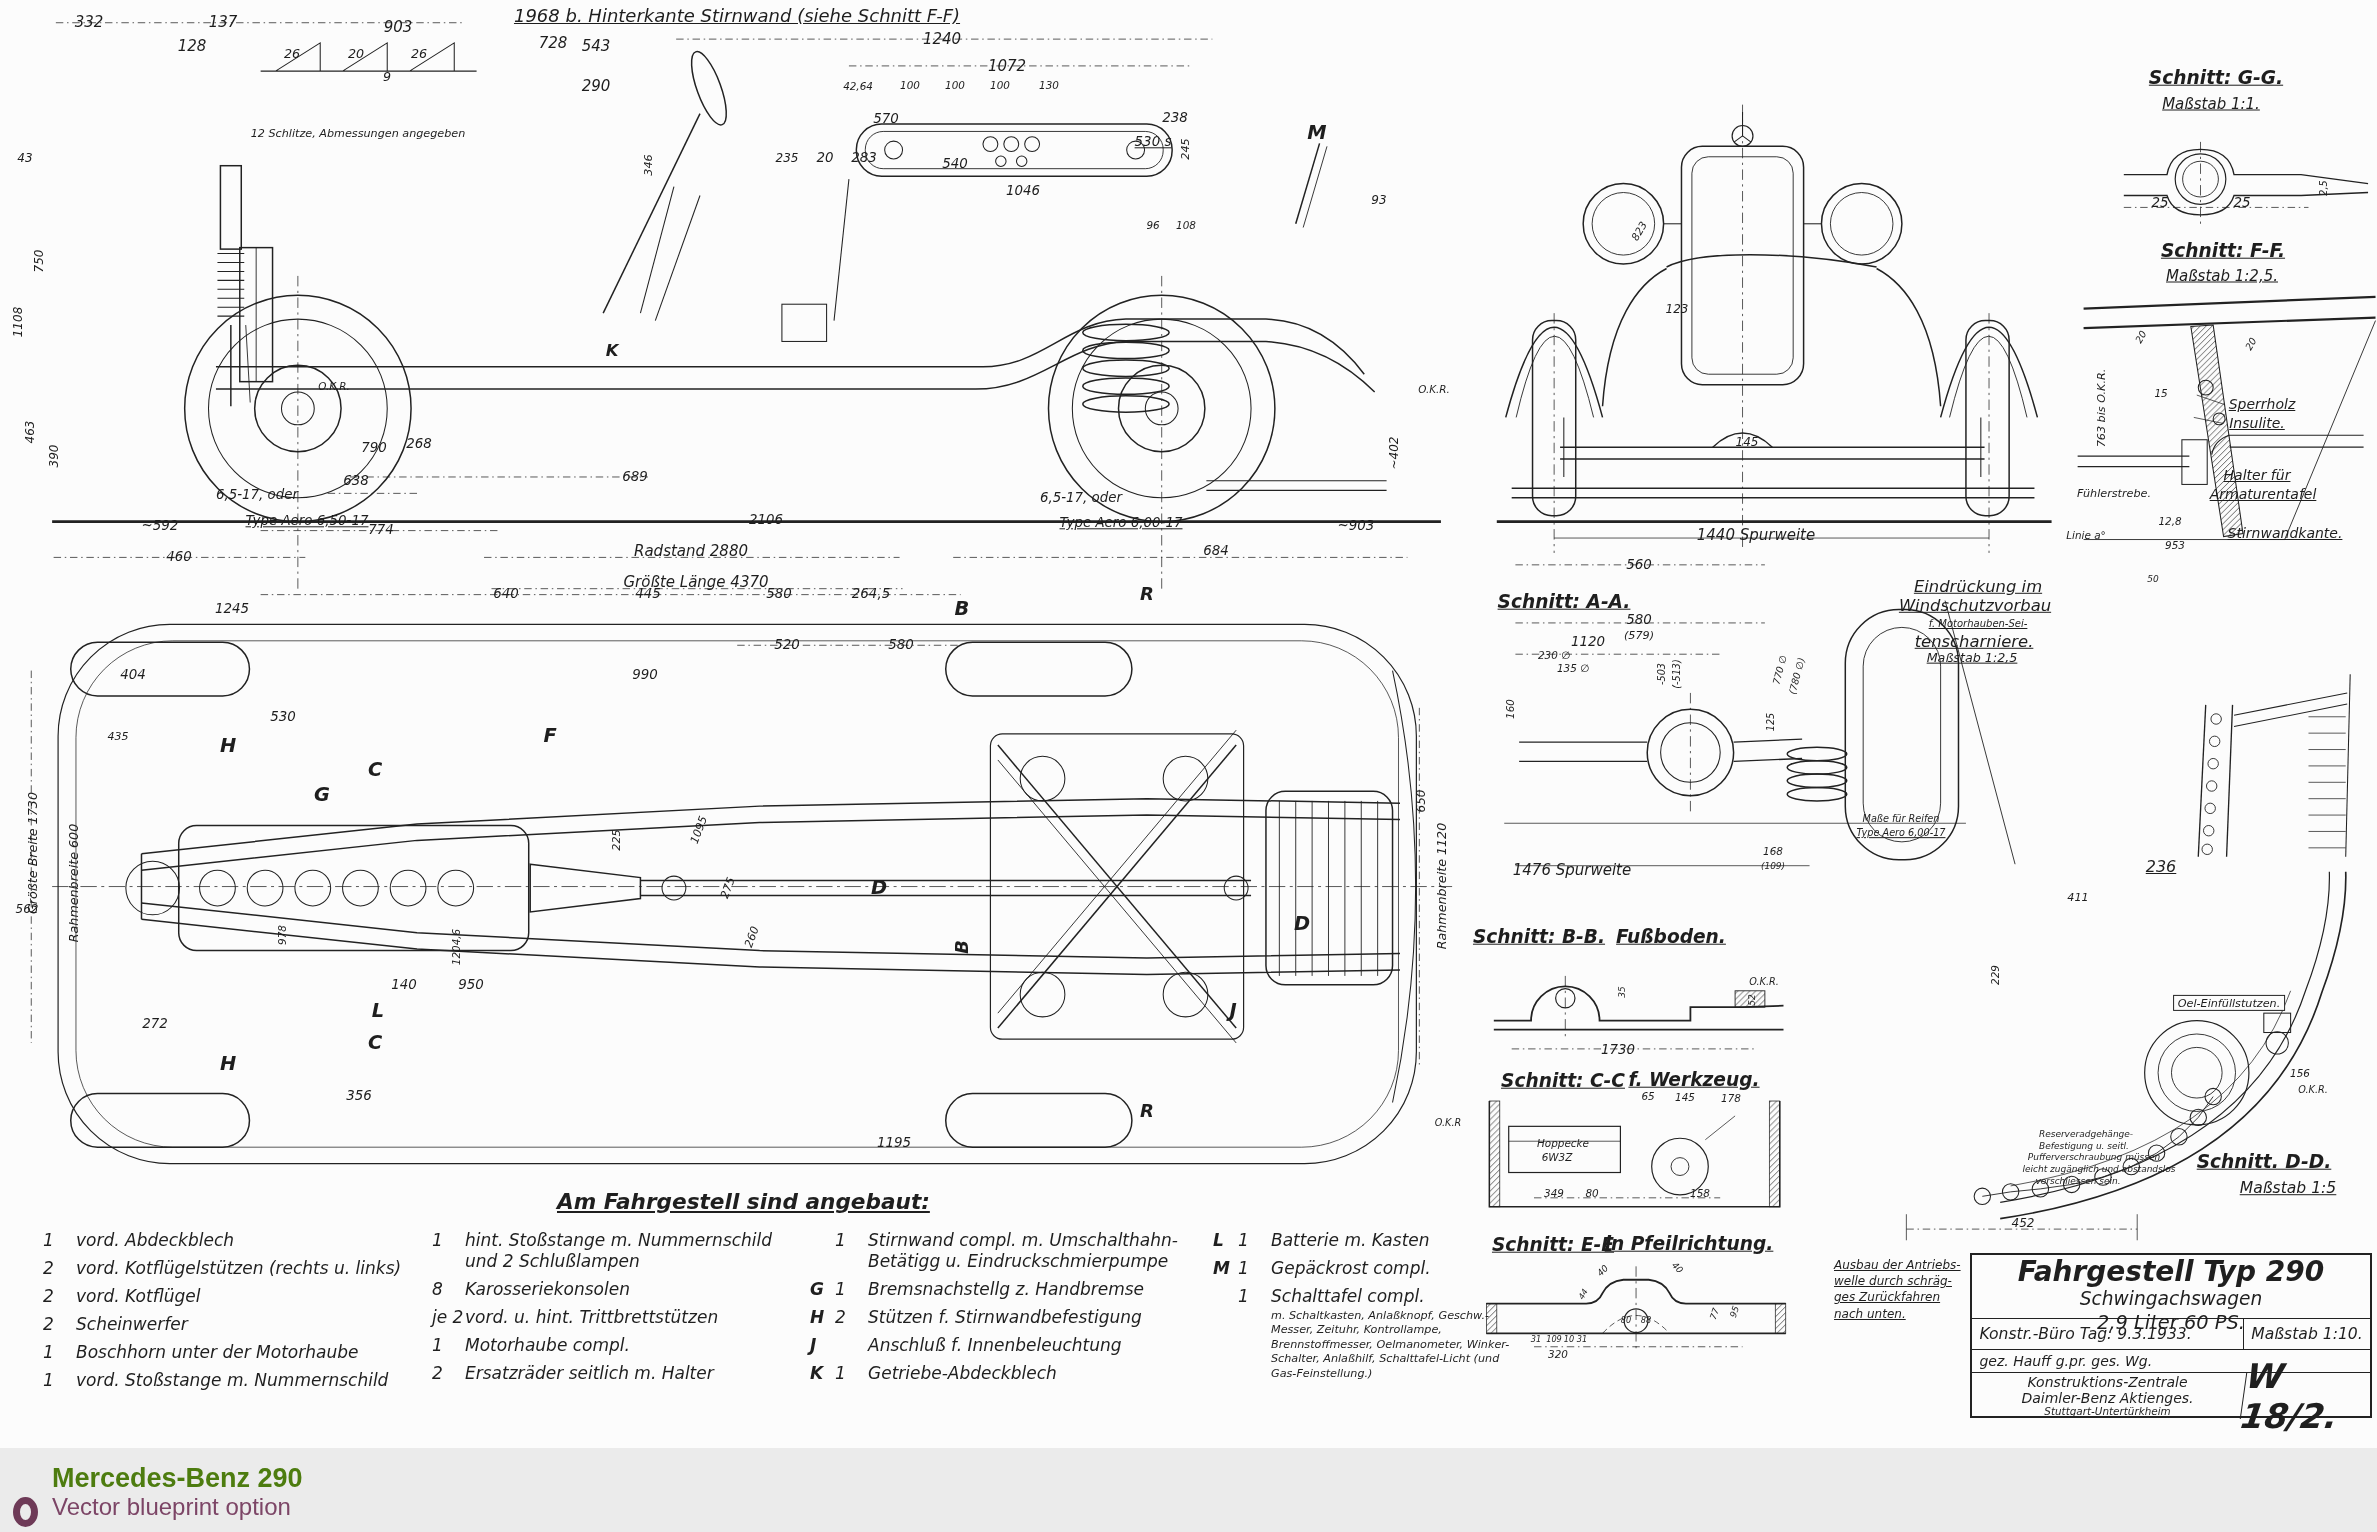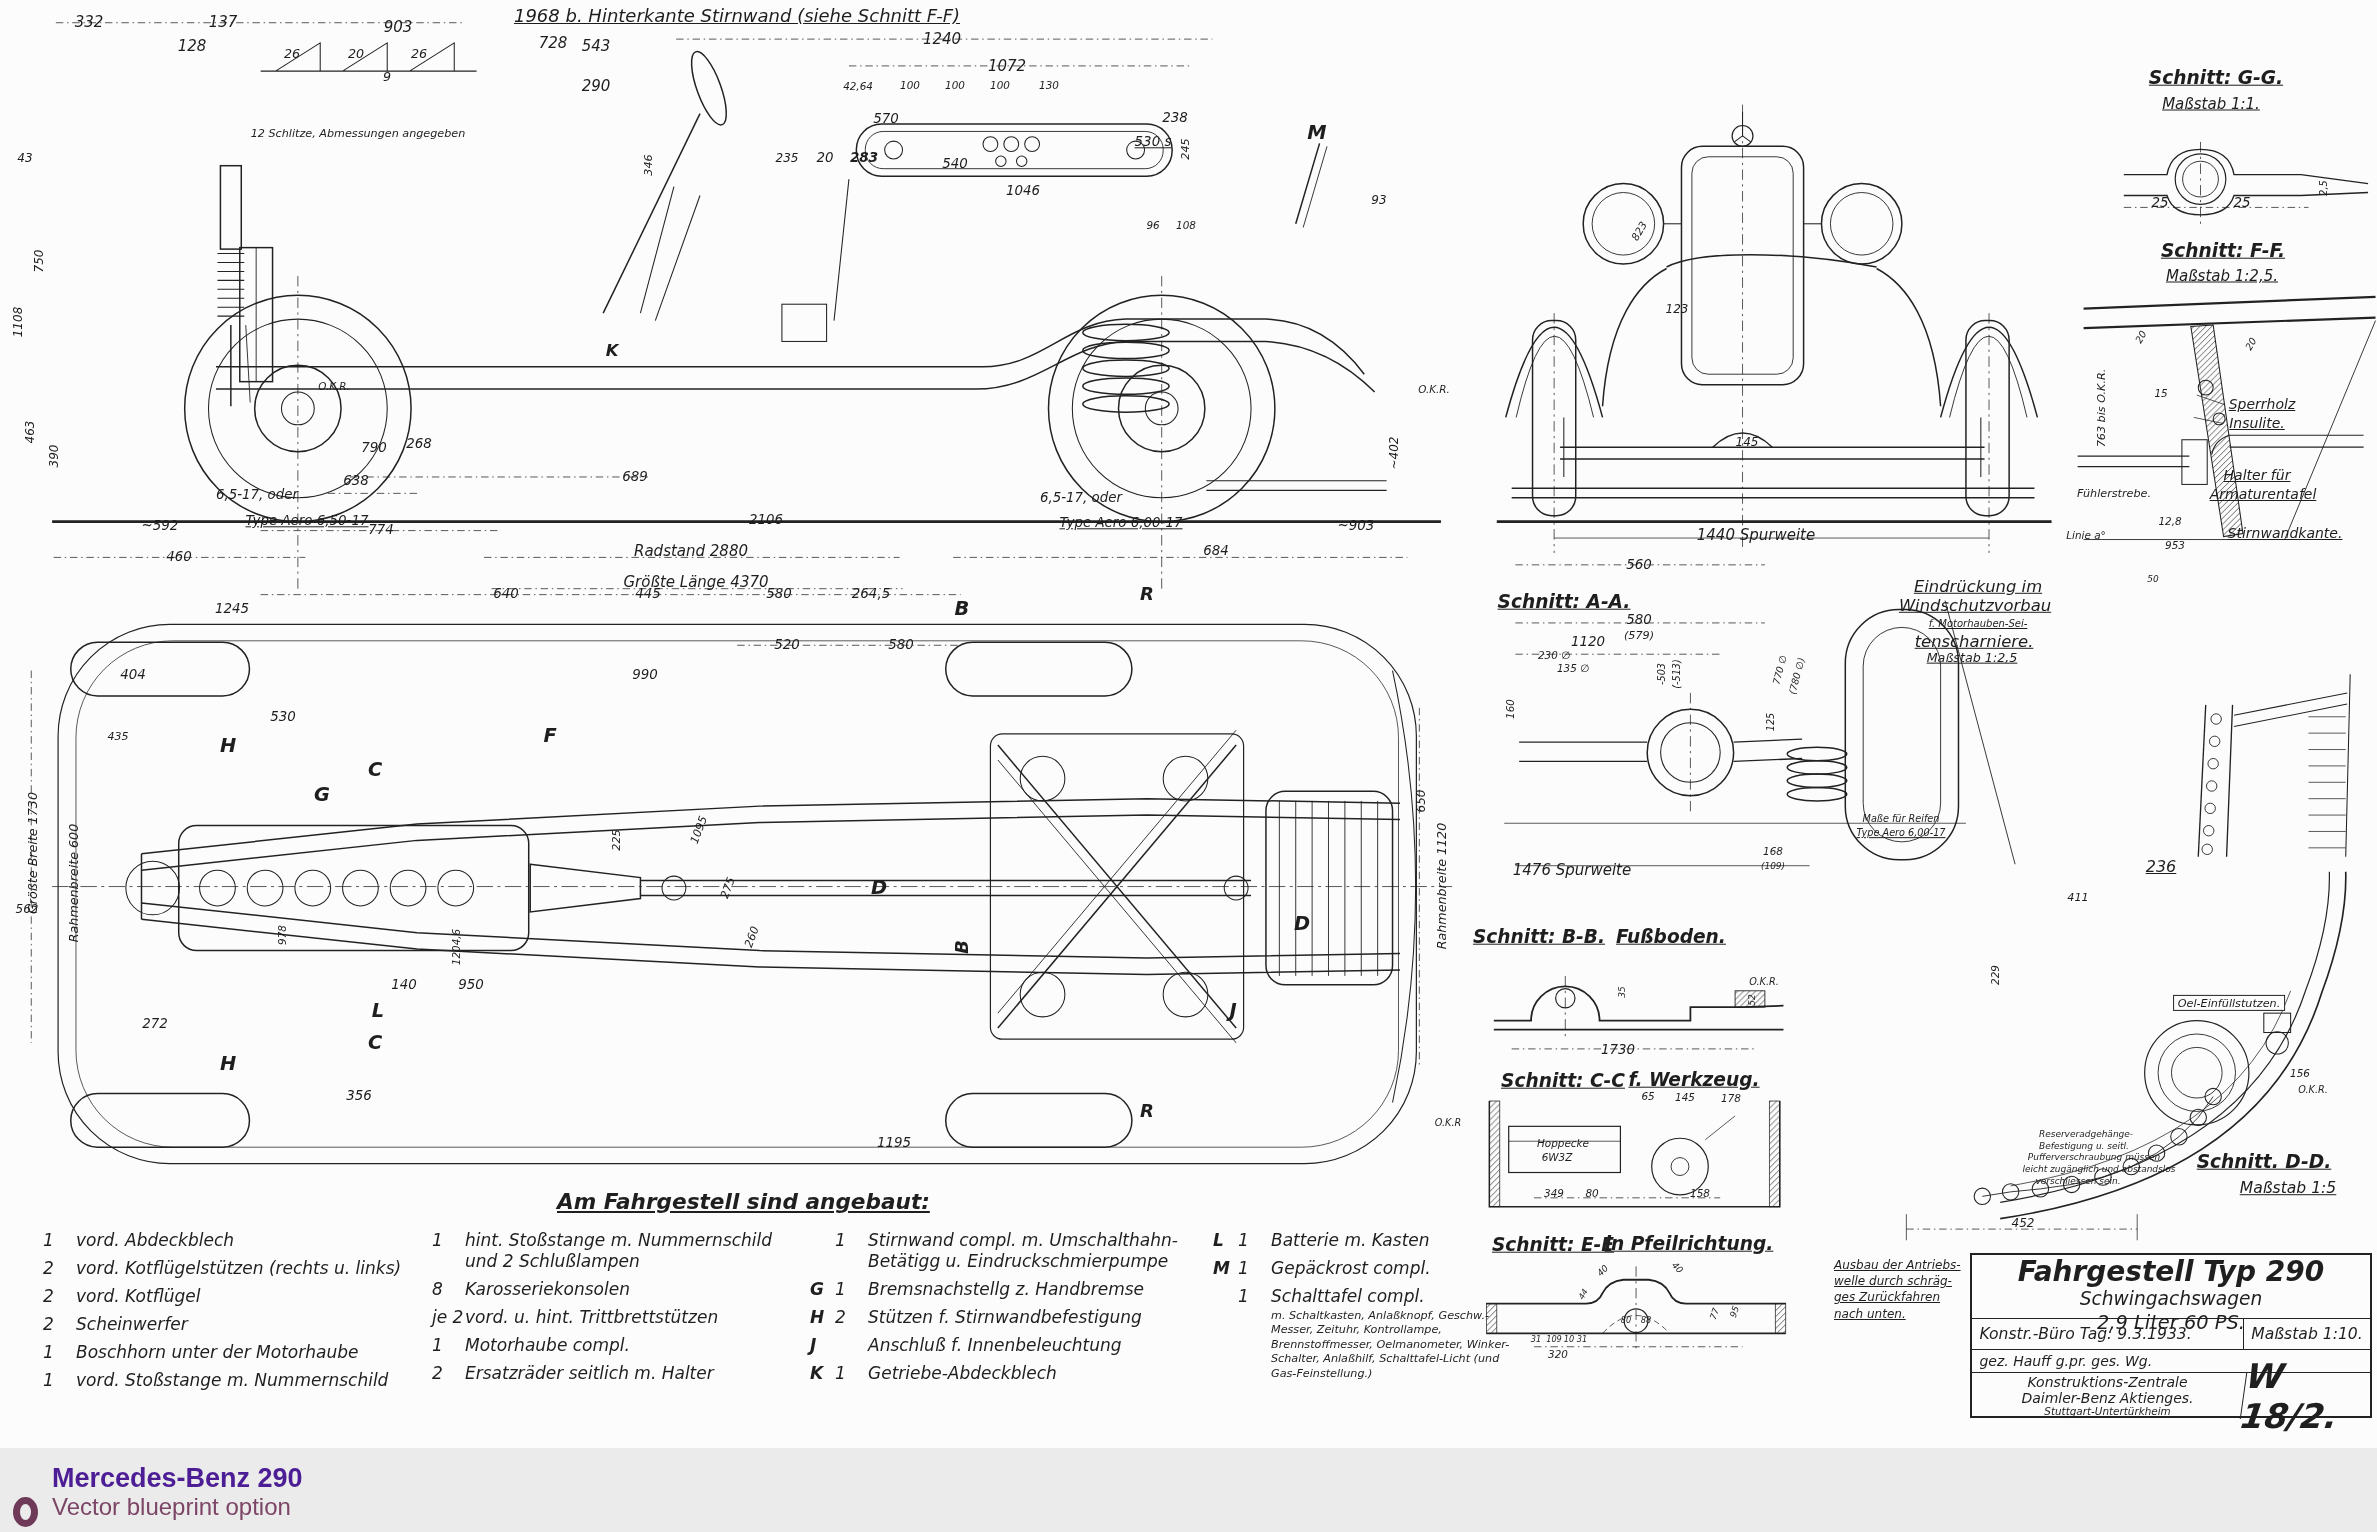--- a/index.html
+++ b/index.html
@@ -34,21 +34,21 @@
   .tb-r4 .org{flex:1;text-align:center;font-size:14px;line-height:1.1;padding-top:2.2px;}
   .tb-r4 .org .small{font-size:10.4px;}
   .tb-r4 .num{width:127px;border-left:1.5px solid #222;display:flex;align-items:center;justify-content:center;
               font-size:34px;font-weight:bold;transform:skewX(-8deg);box-sizing:border-box;}
   .snote{position:absolute;left:1834px;top:1257px;width:142px;font-style:italic;font-size:12px;line-height:1.35;}
   .snote div{text-decoration:underline;}
   
   .footer{position:absolute;left:0;top:1448px;width:2377px;height:85px;background:#ebebeb;
           font-family:"Liberation Sans",sans-serif;}
   .ring{position:absolute;left:13.4px;top:49px;width:25px;height:30px;border:7.4px solid #6e3a57;border-radius:50%;box-sizing:border-box;}
-  .ftitle{position:absolute;left:52px;top:15px;font-size:27px;font-weight:bold;color:#4c1d95;}
+  .ftitle{position:absolute;left:52px;top:15px;font-size:27px;font-weight:bold;color:#4d7c0f;}
   .fsub{position:absolute;left:52px;top:45px;font-size:24px;color:#7c4566;}
 </style>
 </head>
 <body>
 
 <div id="sheet">
 
   <svg id="draw" width="2377" height="1438" viewBox="0 0 3192 1930">
     <defs>
       <pattern id="hatch" width="8" height="8" patternUnits="userSpaceOnUse">
@@ -349,21 +349,21 @@
       <span class="ann" style="left: 1216px; top: 551px; font-size: 13.4px;">684</span>
       <span class="ann" style="left: 1356px; top: 526px; font-size: 13.4px;">~903</span>
       <span class="ann" style="left: 1394px; top: 453px; font-size: 12px; transform: translate(-50%, -50%) rotate(270deg);">~402</span>
       <span class="ann w" style="left: 1317px; top: 133px; font-size: 19.4px;">M</span>
       <span class="ann" style="left: 1143px; top: 118px; font-size: 13.4px; margin-left: 32px;">238</span>
       <span class="ann u" style="left: 1153px; top: 142px; font-size: 13.4px;">530 s</span>
       <span class="ann" style="left: 886px; top: 119px; font-size: 13.4px;">570</span>
       <span class="ann" style="left: 955px; top: 164px; font-size: 13.4px;">540</span>
       <span class="ann" style="left: 787px; top: 158px; font-size: 12px;">235</span>
       <span class="ann" style="left: 825px; top: 158px; font-size: 13.4px;">20</span>
-      <span class="ann" style="left: 864px; top: 158px; font-size: 13.4px; font-weight: bold;">283</span>
+      <span class="ann" style="left: 864px; top: 158px; font-size: 13.4px;">283</span>
       <span class="ann" style="left: 649px; top: 165px; font-size: 11.2px; transform: translate(-50%, -50%) rotate(270deg);">346</span>
       <span class="ann" style="left: 1153px; top: 225px; font-size: 10.4px;">96</span>
       <span class="ann" style="left: 1186px; top: 225px; font-size: 10.4px;">108</span>
       <span class="ann" style="left: 1379px; top: 200px; font-size: 12px;">93</span>
       <span class="ann w" style="left: 612px; top: 351px; font-size: 16.4px;">K</span>
       <span class="ann" style="left: 232px; top: 609px; font-size: 13.4px;">1245</span>
       <span class="ann" style="left: 133px; top: 675px; font-size: 13.4px;">404</span>
       <span class="ann" style="left: 118px; top: 736px; font-size: 11px;">435</span>
       <span class="ann" style="left: 283px; top: 717px; font-size: 13.4px;">530</span>
       <span class="ann w" style="left: 228px; top: 746px; font-size: 19.4px;">H</span>

